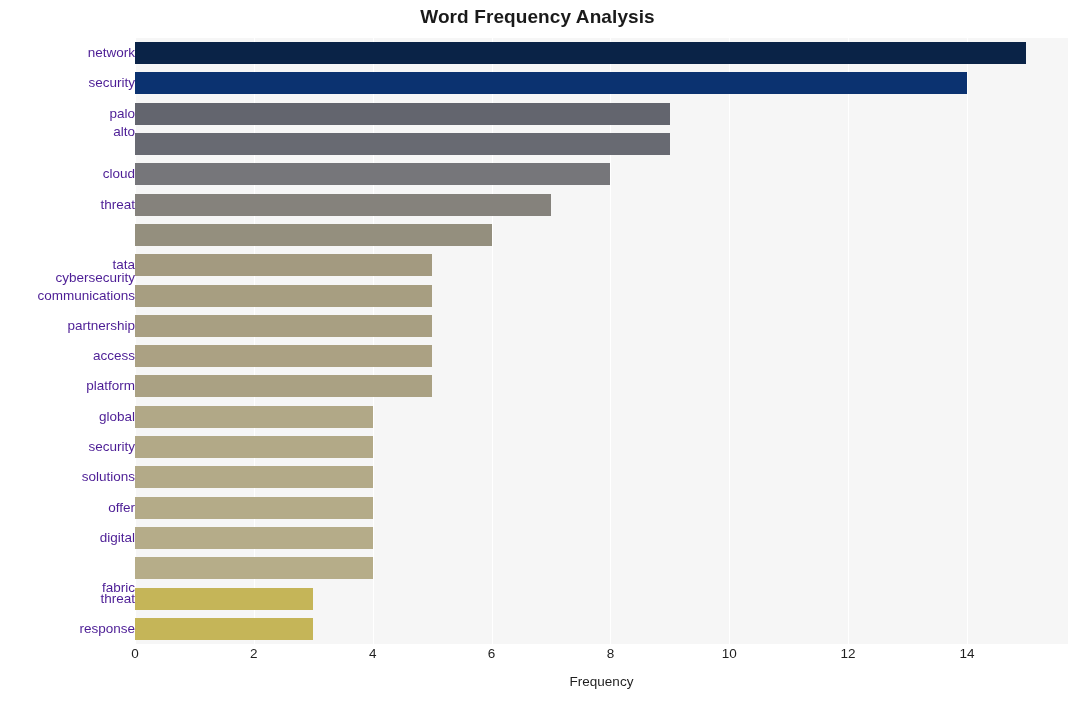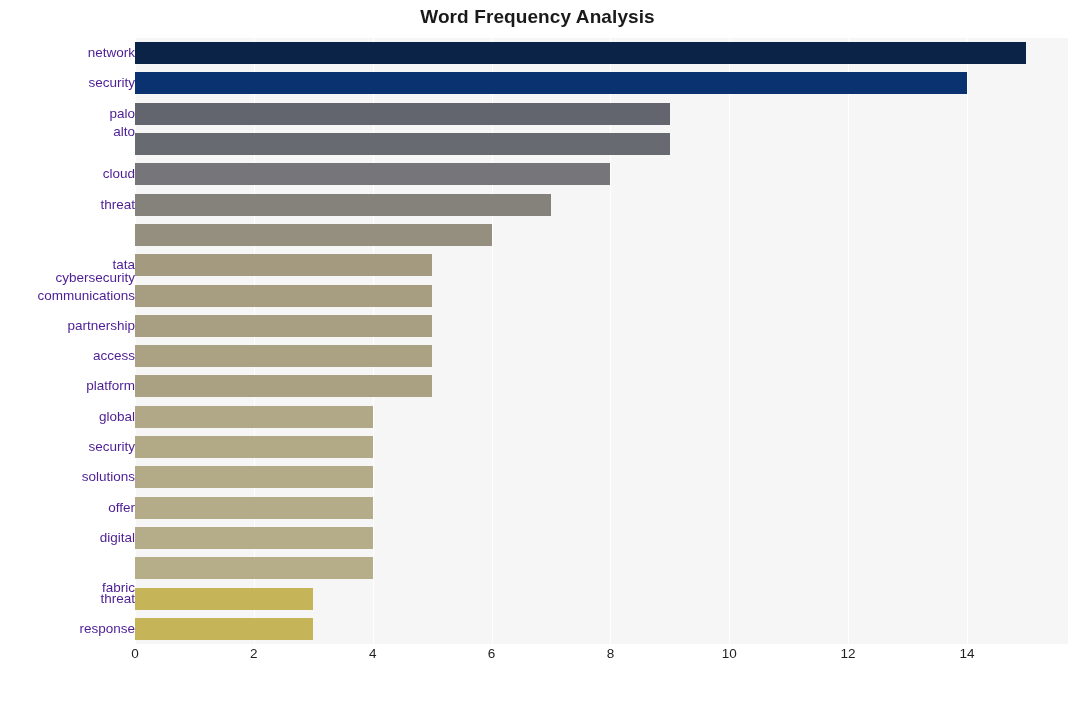--- a/index.html
+++ b/index.html
@@ -180,14 +180,15 @@
       <div class="xtick" style="left: 135px;">0</div>
       <div class="xtick" style="left: 253.854px;">2</div>
       <div class="xtick" style="left: 372.707px;">4</div>
       <div class="xtick" style="left: 491.561px;">6</div>
       <div class="xtick" style="left: 610.414px;">8</div>
       <div class="xtick" style="left: 729.268px;">10</div>
       <div class="xtick" style="left: 848.121px;">12</div>
       <div class="xtick" style="left: 966.975px;">14</div>
     </div>
 
+  <div id="x-axis-label">Frequency</div>
 
 </div>
 
 </body></html>

